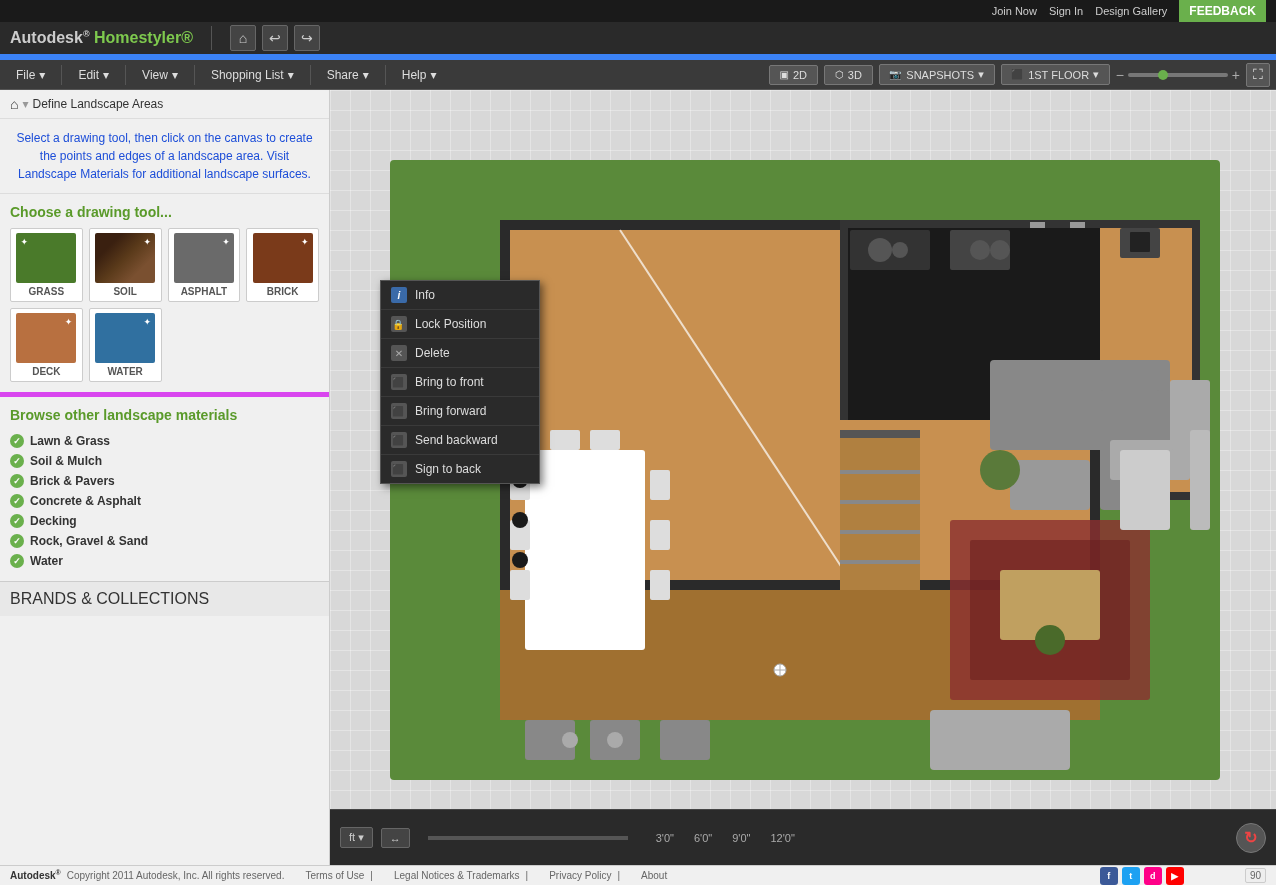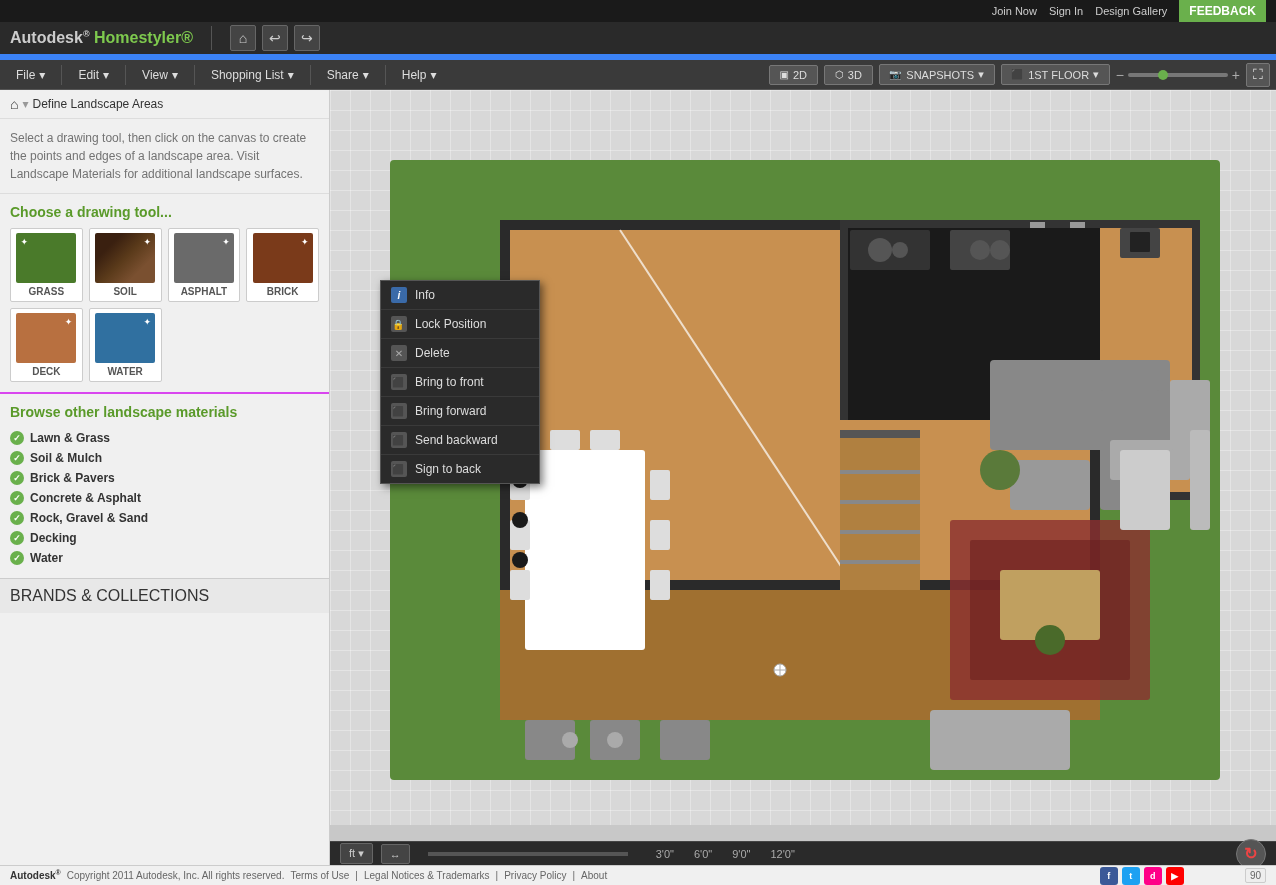--- a/index.html
+++ b/index.html
@@ -147,23 +147,24 @@
       font-size: 12px; color: #333;
       border-bottom: 1px solid #ddd;
     }
     #home-icon { font-size: 14px; cursor: pointer; }
     .bc-sep { color: #999; }
 
     
     #instructions {
       padding: 10px;
       font-size: 12px;
-      color: #737373;
+      color: #1d4ed8;
       line-height: 1.5;
       border-bottom: 1px solid #ddd;
+      text-align: center;
     }
 
     
     #drawing-tools-section { padding: 10px; }
     #drawing-tools-title {
       color: #5a9a2a;
       font-size: 14px;
       font-weight: bold;
       margin-bottom: 8px;
     }
@@ -181,21 +182,21 @@
       width: 60px; height: 50px;
       border-radius: 2px; margin-bottom: 3px;
       position: relative; overflow: hidden;
     }
     .tool-label { font-size: 10px; color: #555; font-weight: bold; }
 
     
     .grass-swatch { background: #4a7a2a; }
 
     
-    #browse-section { padding: 10px; border-top: 2px solid #d946ef; }
+    #browse-section { padding: 10px; border-top: 5px solid #d946ef; }
     #browse-title { color: #5a9a2a; font-size: 14px; font-weight: bold; margin-bottom: 8px; }
     .browse-item {
       display: flex; align-items: center; gap: 6px;
       padding: 3px 0; cursor: pointer; color: #333; font-size: 12px; font-weight: bold;
     }
     .browse-dot {
       width: 14px; height: 14px; border-radius: 50%;
       background: #6ab04c; flex-shrink: 0;
       display: flex; align-items: center; justify-content: center;
     }
@@ -284,21 +285,21 @@
     
     #footer {
       height: 20px;
       background: #f0f0f0;
       border-top: 1px solid #ccc;
       display: flex; align-items: center;
       padding: 0 10px; gap: 8px;
       font-size: 10px; color: #666;
       position: absolute; bottom: 0; left: 0; right: 0;
     }
-    #footer a { color: #666; text-decoration: none; }
+    #footer a { color: #666; text-decoration: none; margin-left: 15px; }
     #footer-right {
       margin-left: auto;
       display: flex; align-items: center; gap: 4px;
     }
     .social-icon {
       width: 18px; height: 18px; border-radius: 3px;
       display: flex; align-items: center; justify-content: center;
       color: white; font-size: 9px; font-weight: bold; cursor: pointer;
     }
     .fb { background: #3b5998; }
@@ -465,25 +466,25 @@
       <div class="browse-item">
         <div class="browse-dot"></div>
         <span>Brick &amp; Pavers</span>
       </div>
       <div class="browse-item">
         <div class="browse-dot"></div>
         <span>Concrete &amp; Asphalt</span>
       </div>
       <div class="browse-item">
         <div class="browse-dot"></div>
-        <span>Rock, Gravel &amp; Sand</span>
+        <span>Decking</span>
       </div>
       <div class="browse-item">
         <div class="browse-dot"></div>
-        <span>Decking</span>
+        <span>Rock, Gravel &amp; Sand</span>
       </div>
       <div class="browse-item">
         <div class="browse-dot"></div>
         <span>Water</span>
       </div>
     </div>
 
     <div id="brands-section">
       <div id="brands-title">BRANDS &amp; COLLECTIONS</div>
     </div>
@@ -613,21 +614,21 @@
       <div class="ctx-item">
         <div class="ctx-icon">⬛</div>
         <span>Send backward</span>
       </div>
       <div class="ctx-item">
         <div class="ctx-icon">⬛</div>
         <span>Sign to back</span>
       </div>
     </div>
 
-    <div id="bottom-bar" style="position:absolute;bottom:0;left:0;right:0;height:24px;background:#2a2a2a;display:flex;align-items:center;padding:0 10px;gap:8px;">
+    <div id="bottom-bar" style="position:absolute;bottom:0;left:0;right:0;height:56px;background:#2a2a2a;display:flex;align-items:center;padding:0 10px;gap:8px;">
       <div class="unit-btn">ft ▾</div>
       <div class="ruler-btn">↔</div>
       <div style="display:flex;gap:0;margin-left:10px;position:relative;width:200px;height:4px;background:#555;">
       </div>
       <div id="scale-labels">
         <span>3'0"</span>
         <span>6'0"</span>
         <span>9'0"</span>
         <span>12'0"</span>
       </div>

